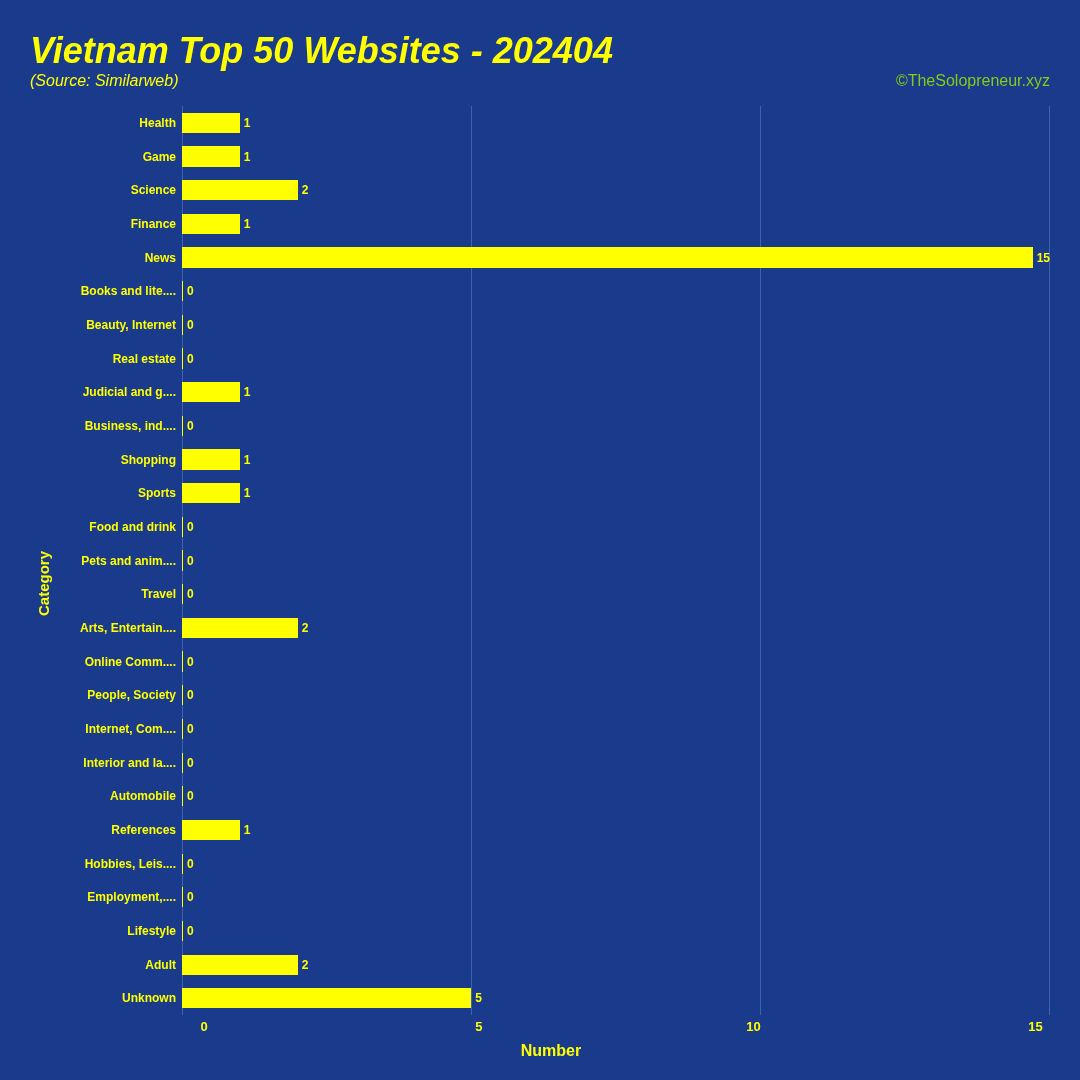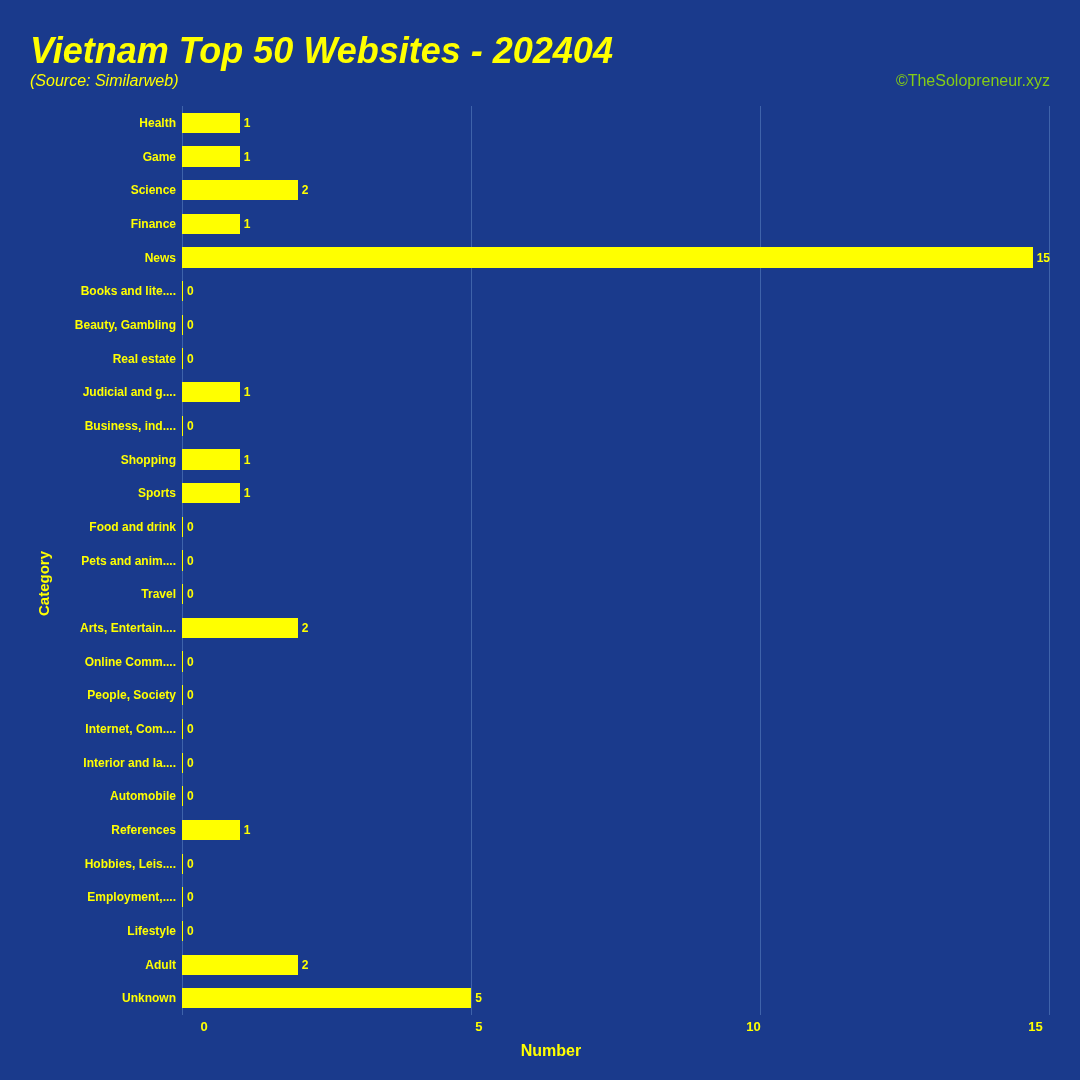--- a/index.html
+++ b/index.html
@@ -204,21 +204,21 @@
             </div>
           </div>
           <div class="bar-row">
             <div class="bar-label">Books and lite....</div>
             <div class="bar-track">
               <div class="bar" style="width: 0%;"></div>
               <div class="bar-value">0</div>
             </div>
           </div>
           <div class="bar-row">
-            <div class="bar-label">Beauty, Gambling</div>
+            <div class="bar-label">Beauty, Internet</div>
             <div class="bar-track">
               <div class="bar" style="width: 0%;"></div>
               <div class="bar-value">0</div>
             </div>
           </div>
           <div class="bar-row">
             <div class="bar-label">Real estate</div>
             <div class="bar-track">
               <div class="bar" style="width: 0%;"></div>
               <div class="bar-value">0</div>

